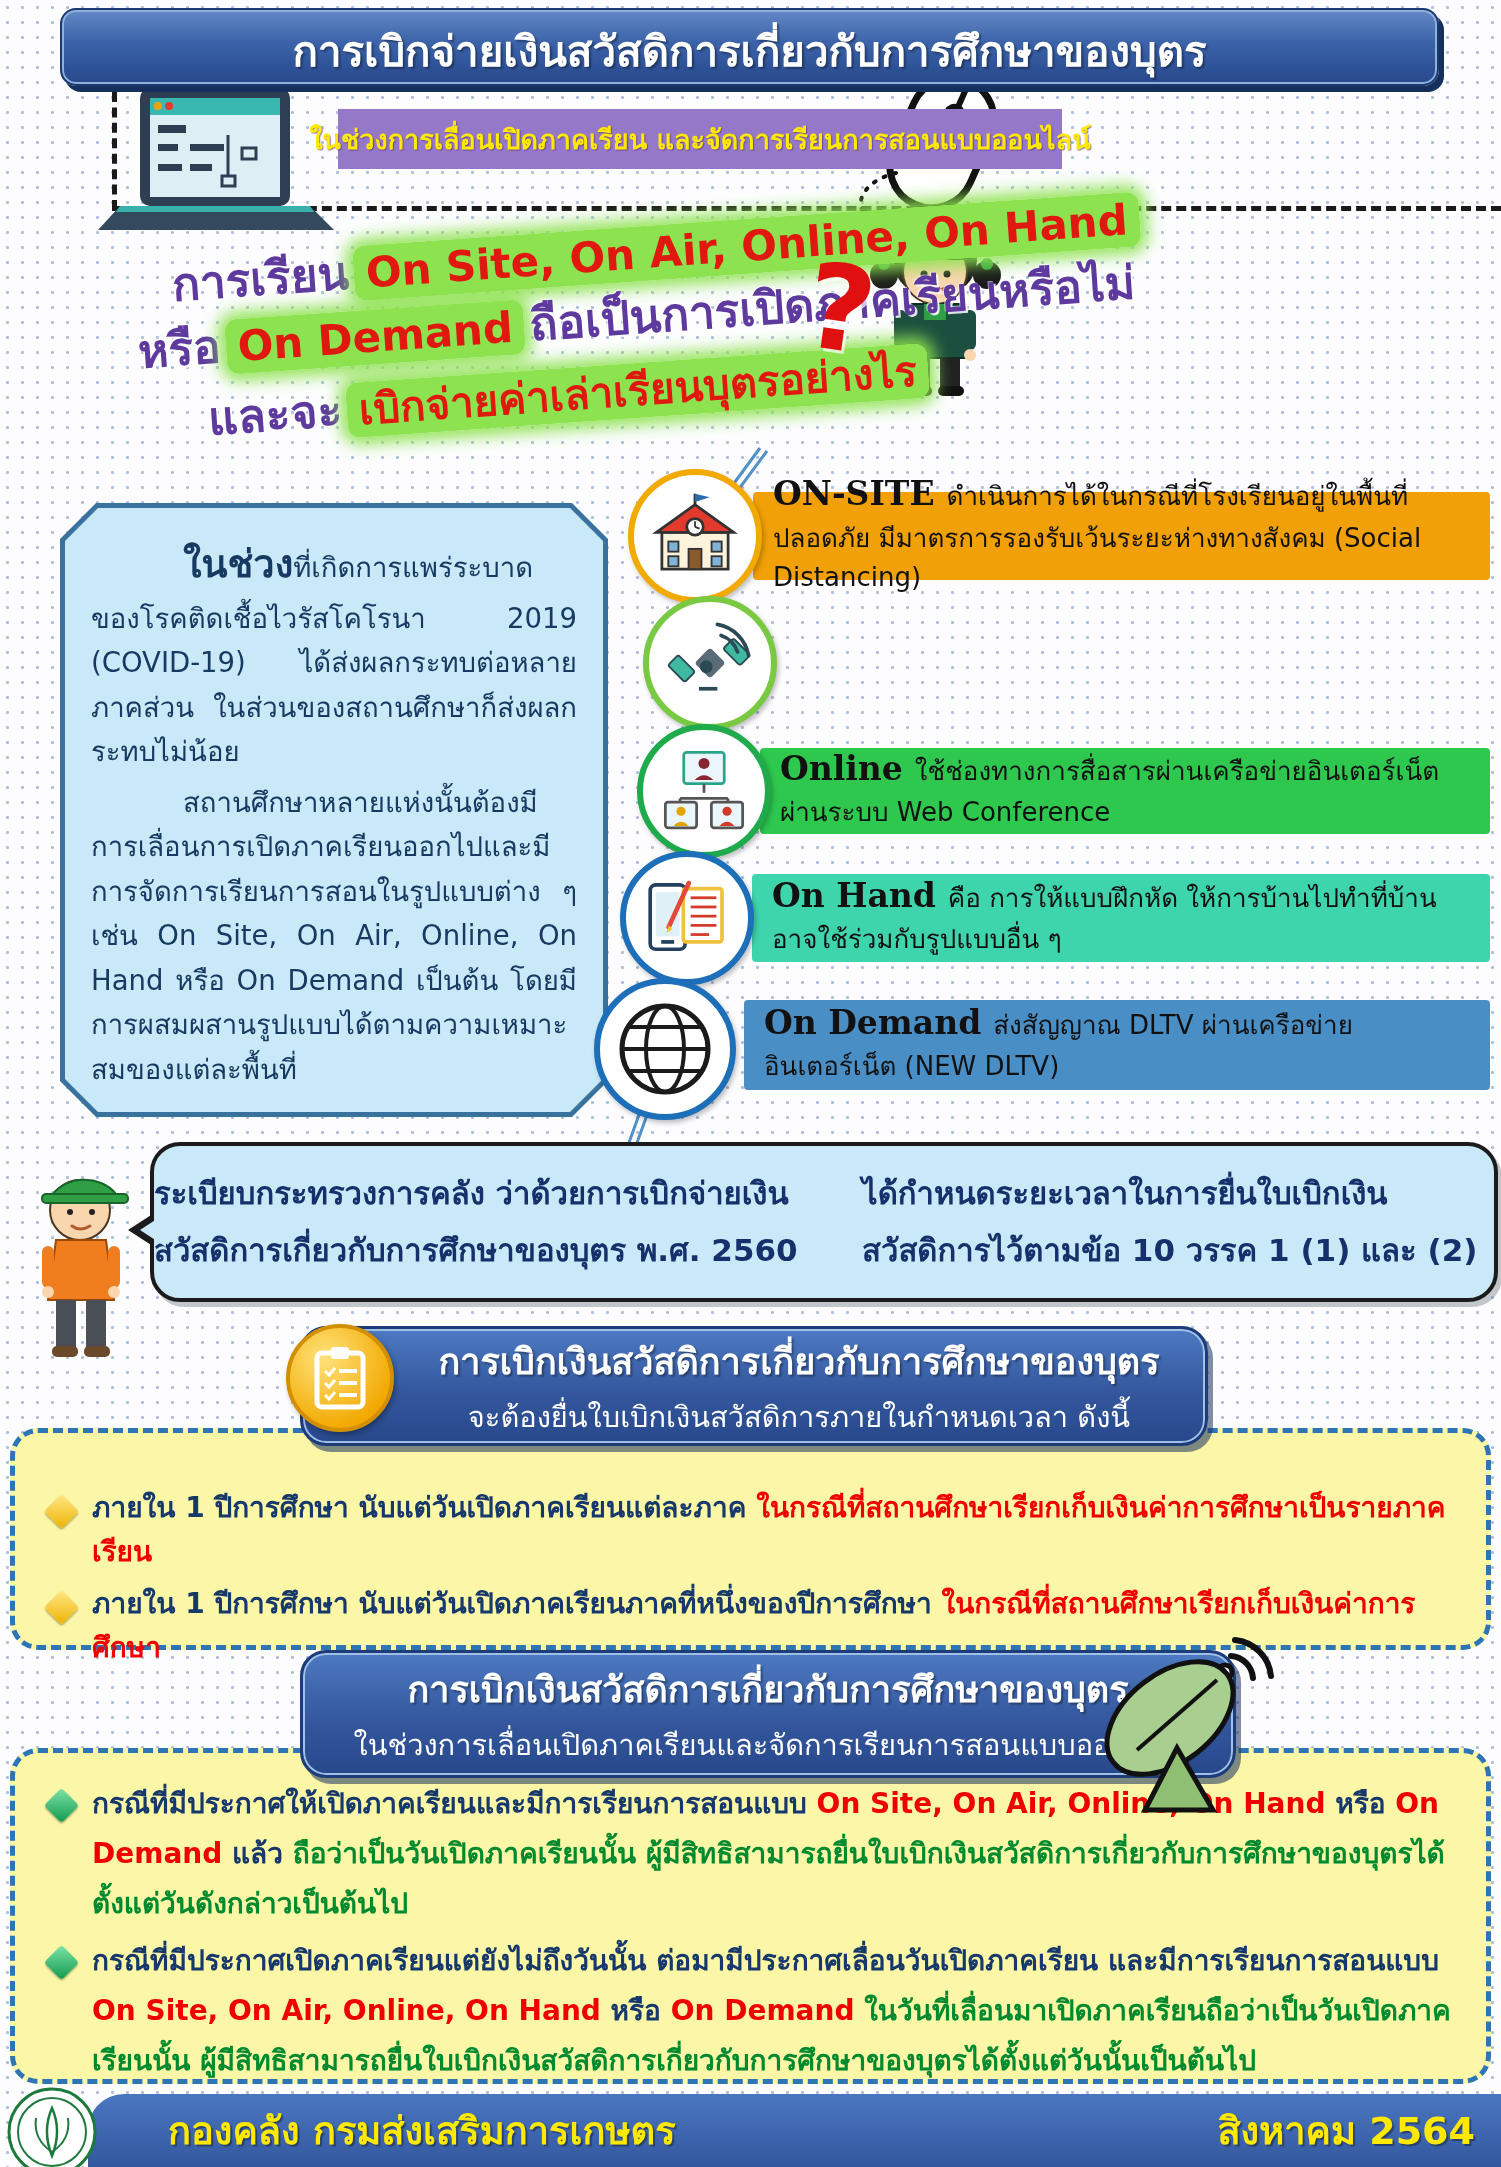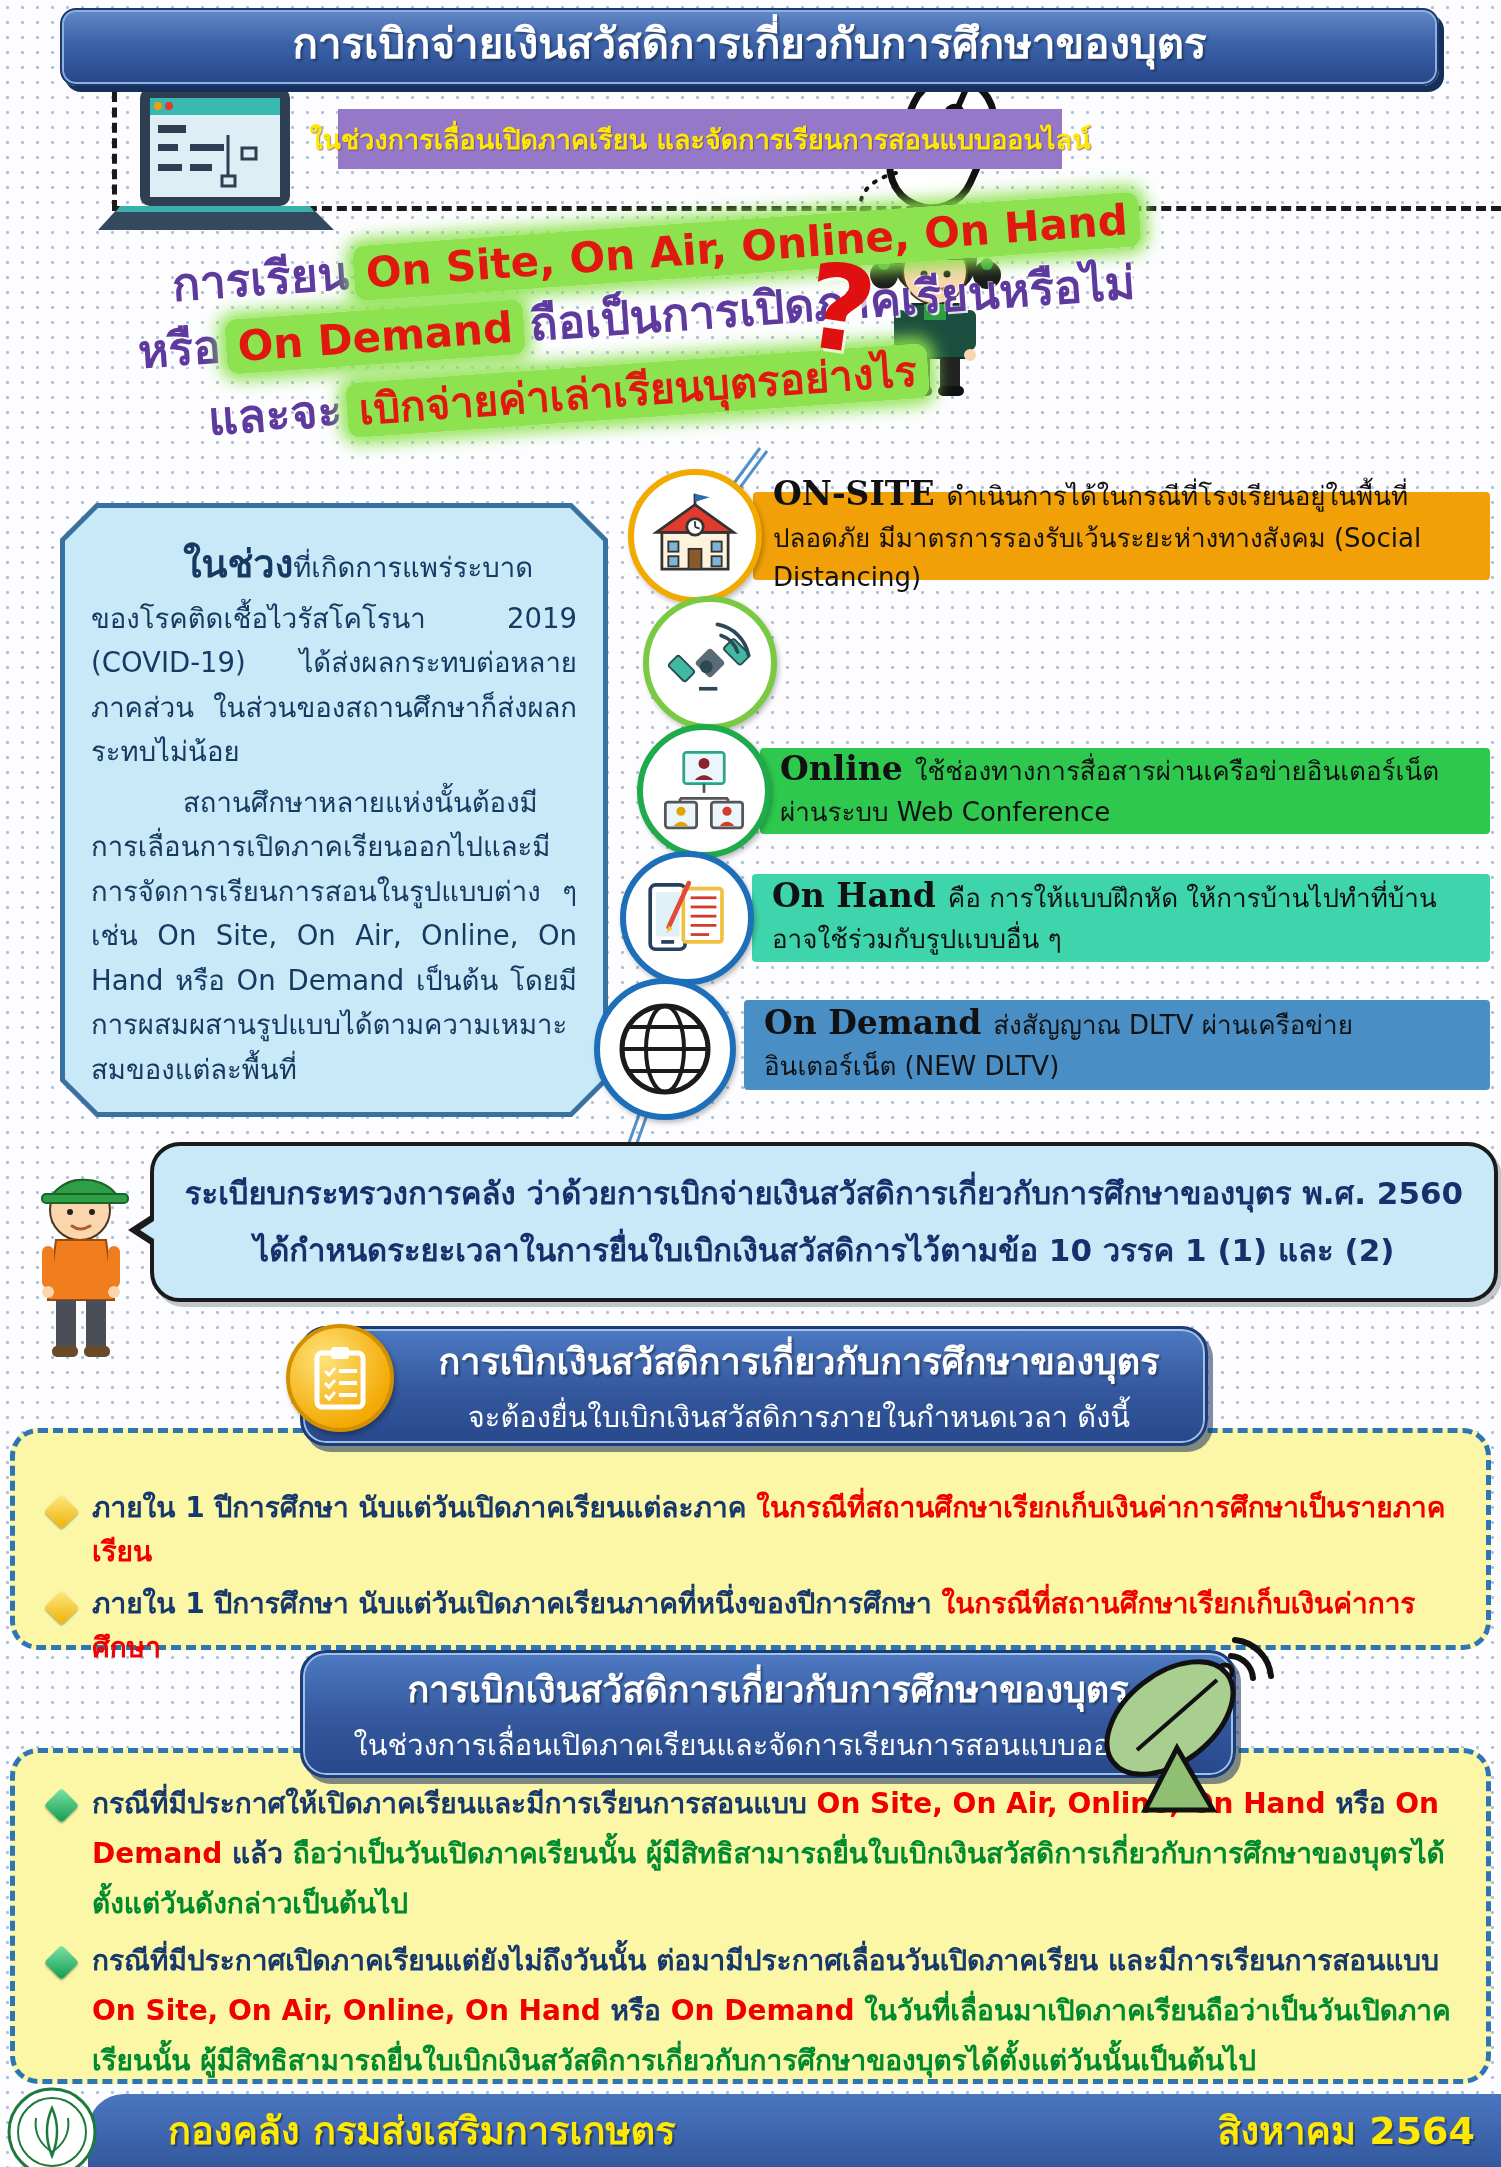--- a/index.html
+++ b/index.html
@@ -13,21 +13,21 @@
     background-image:radial-gradient(circle,#aebfd9 1.3px,transparent 1.7px);
     background-size:15px 15px;
   }
   .abs{position:absolute;}
 
   
   .title-banner{
     left:60px;top:8px;width:1375px;height:74px;border-radius:16px;
     background:linear-gradient(180deg,#6489c8 0%,#3b62a8 45%,#27488b 100%);
     border:2px solid #1d3a70;box-shadow:5px 6px 0 #16305e, inset 0 0 0 2px #8fb0dd;
-    display:flex;align-items:flex-start;justify-content:center;z-index:5;
+    display:flex;align-items:flex-end;justify-content:center;z-index:5;
   }
   .title-banner span{color:#fff;font-weight:bold;font-size:42px;text-shadow:2px 2px 2px rgba(0,0,0,.35);}
 
   .purple-banner{
     left:338px;top:97px;width:724px;height:60px;background:#9678c8;
     display:flex;align-items:center;justify-content:center;z-index:3;margin-top:12px;
   }
   .purple-banner span{color:#ffe900;font-weight:bold;font-size:27px;white-space:nowrap;text-shadow:1px 1px 1px rgba(80,40,120,.6);}
 
   .dash-h{left:112px;top:206px;width:1389px;border-top:5px dashed #1a1a1a;z-index:1;}
@@ -55,21 +55,21 @@
   
   .mode-box{display:flex;align-items:center;border-radius:4px;z-index:2;box-sizing:border-box;padding:0 16px 6px 20px;}
   .mode-text{font-size:26px;line-height:1.5;color:#111;}
   .mode-name{font-family:"DejaVu Serif","Liberation Serif",serif;font-weight:bold;font-size:33px;margin-right:12px;}
   .mode-circle{border-radius:50%;background:#fff;border-style:solid;border-width:6px;z-index:3;
     display:flex;align-items:center;justify-content:center;box-shadow:2px 3px 5px rgba(0,0,0,.25);}
 
   
   .bubble{
     left:150px;top:1142px;width:1340px;height:152px;background:#c9e9f8;border:4px solid #1b1b1b;border-radius:30px;
-    display:flex;flex-direction:column;align-items:center;justify-content:center;z-index:4;box-shadow:4px 5px 0 rgba(120,130,140,.45);
+    display:flex;flex-direction:row;align-items:center;justify-content:center;z-index:4;box-shadow:4px 5px 0 rgba(120,130,140,.45);
   }
   .bubble span{color:#15306b;font-weight:bold;font-size:31px;line-height:1.85;}
   .bubble-tail-border{left:128px;top:1208px;width:0;height:0;border-top:22px solid transparent;border-bottom:22px solid transparent;border-right:34px solid #1b1b1b;z-index:4;}
   .bubble-tail{left:140px;top:1213px;width:0;height:0;border-top:17px solid transparent;border-bottom:17px solid transparent;border-right:26px solid #c9e9f8;z-index:5;}
 
   
   .sec-header{
     background:linear-gradient(180deg,#4d7ac2 0%,#34579d 55%,#27488b 100%);
     border:3px solid #1d3c78;border-radius:26px;box-shadow:5px 6px 0 rgba(22,48,94,.55), inset 0 0 0 2px #9fc0e8;
     display:flex;flex-direction:column;align-items:center;justify-content:center;z-index:4;color:#fff;text-align:left;

